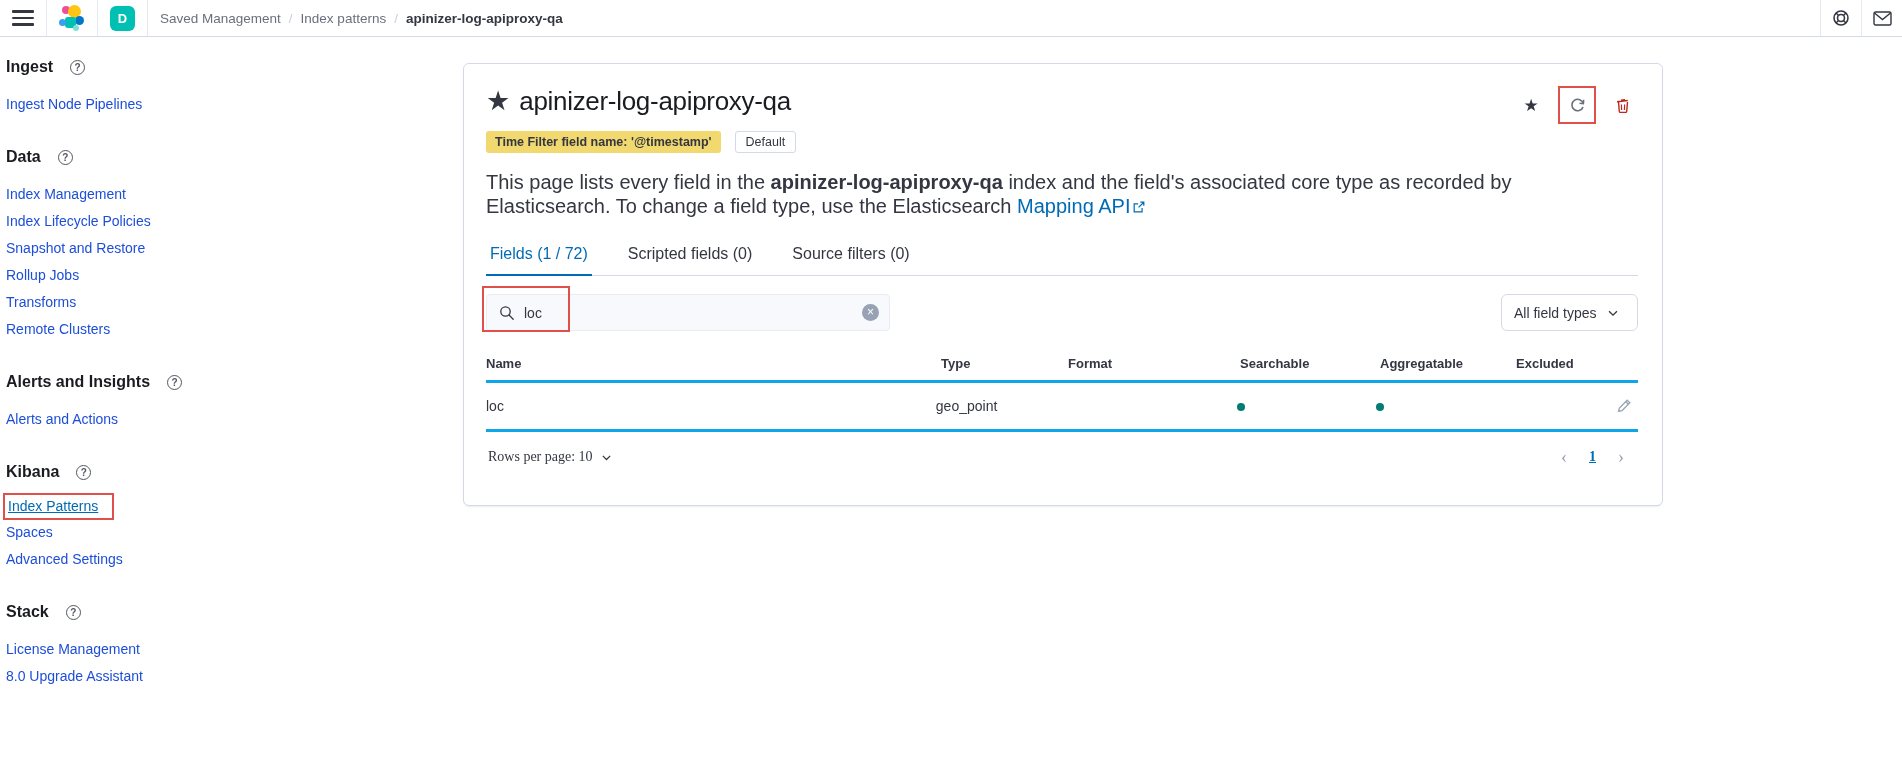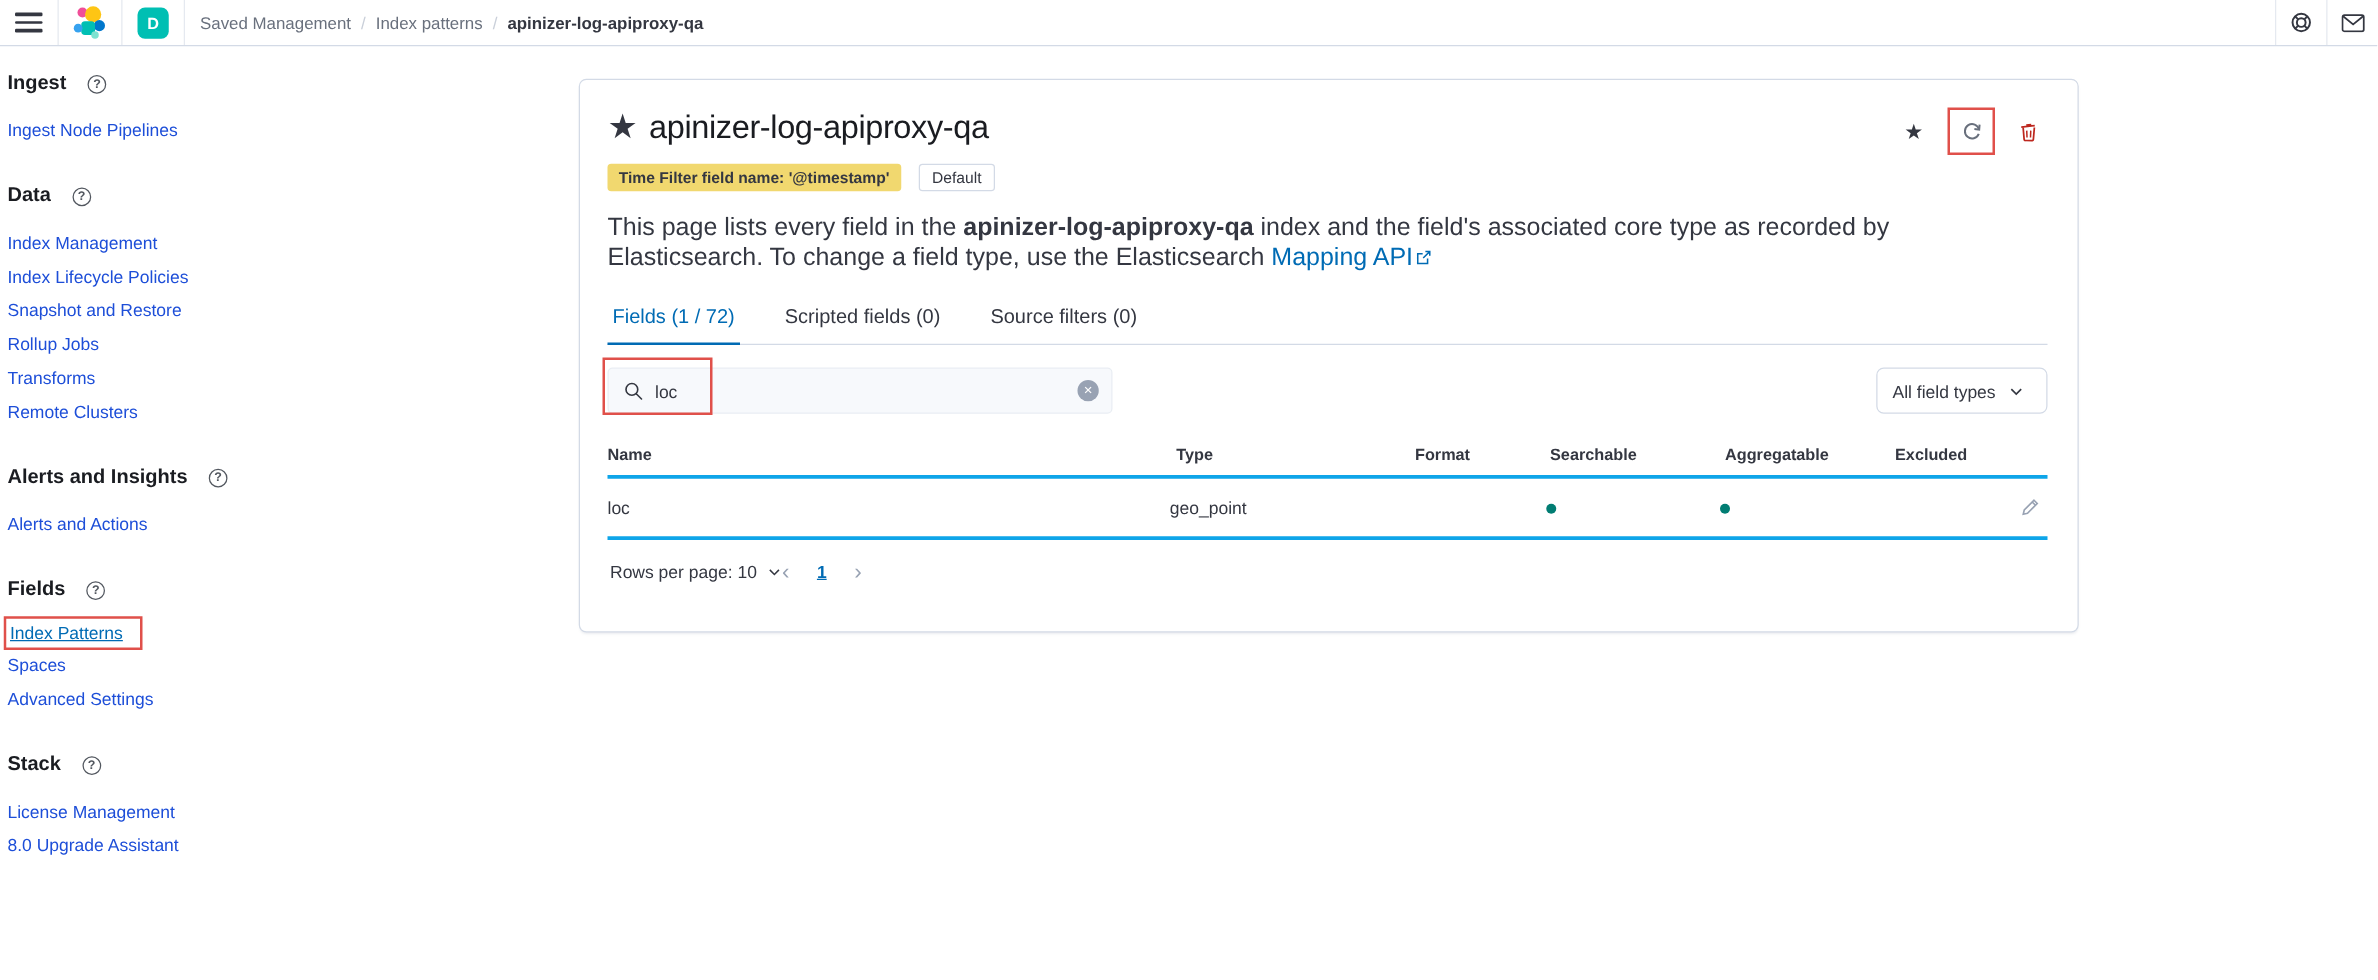--- a/index.html
+++ b/index.html
@@ -86,27 +86,27 @@
   .search-annotation { position:absolute; left:-4px; top:-8px; width:88px; height:46px;
                        border:2px solid #E0504A; pointer-events:none; }
   .type-filter { height:37px; min-width:137px; background:#fff; border:1px solid #D3DAE6;
                  border-radius:6px; display:flex; align-items:center; gap:10px;
                  padding:0 10px 0 12px; font-size:14px; color:#343741; cursor:pointer; }
 
   .table { margin-top:16px; }
   .t-row { display:flex; align-items:center; border-bottom:3px solid #0ea5e9; }
   .t-head { font-size:13px; font-weight:bold; padding:9px 0; }
   .t-body { font-size:14px; padding:15px 0; }
-  .col-name { width:455px; } .col-type { width:127px; } .col-format { width:172px;text-align:center; }
+  .col-name { width:455px; } .col-type { width:127px; } .col-format { width:172px; }
   .col-search { width:140px; } .col-aggr { width:136px; } .col-excl { width:113px; }
   .col-actions { flex:1; display:flex; justify-content:flex-end; padding-right:6px; }
   .dot { display:inline-block; width:8px; height:8px; border-radius:50%; background:#017D73;
          margin-left:6px; }
 
-  .table-footer { display:flex; align-items:center; padding:16px 2px; }
+  .table-footer { display:flex; justify-content:space-between; align-items:center; padding:16px 2px;font-family:Liberation Serif, serif; }
   .rows-per-page { display:flex; align-items:center; gap:7px; font-size:14px; color:#343741; cursor:pointer; }
   .pagination { display:flex; align-items:center; gap:22px; padding-right:12px; }
   .page-arrow { color:#98A2B3; font-size:18px; cursor:pointer; line-height:1; }
   .page-num { color:#006BB4; font-size:14px; font-weight:bold; text-decoration:underline; cursor:pointer; }
 
   svg { display:block; }
 </style>
 </head>
 <body>
 
@@ -192,21 +192,21 @@
   <section class="side-section">
     <div class="side-heading">
       <span>Alerts and Insights</span>
       <span class="q-circle">?</span>
     </div>
     <div class="side-item">Alerts and Actions</div>
   </section>
 
   <section class="side-section">
     <div class="side-heading">
-      <span>Fields</span>
+      <span>Kibana</span>
       <span class="q-circle">?</span>
     </div>
     <div>
       <div class="side-item active">Index Patterns</div>
     </div>
     <div class="side-item">Spaces</div>
     <div class="side-item">Advanced Settings</div>
   </section>
 
   <section class="side-section">

